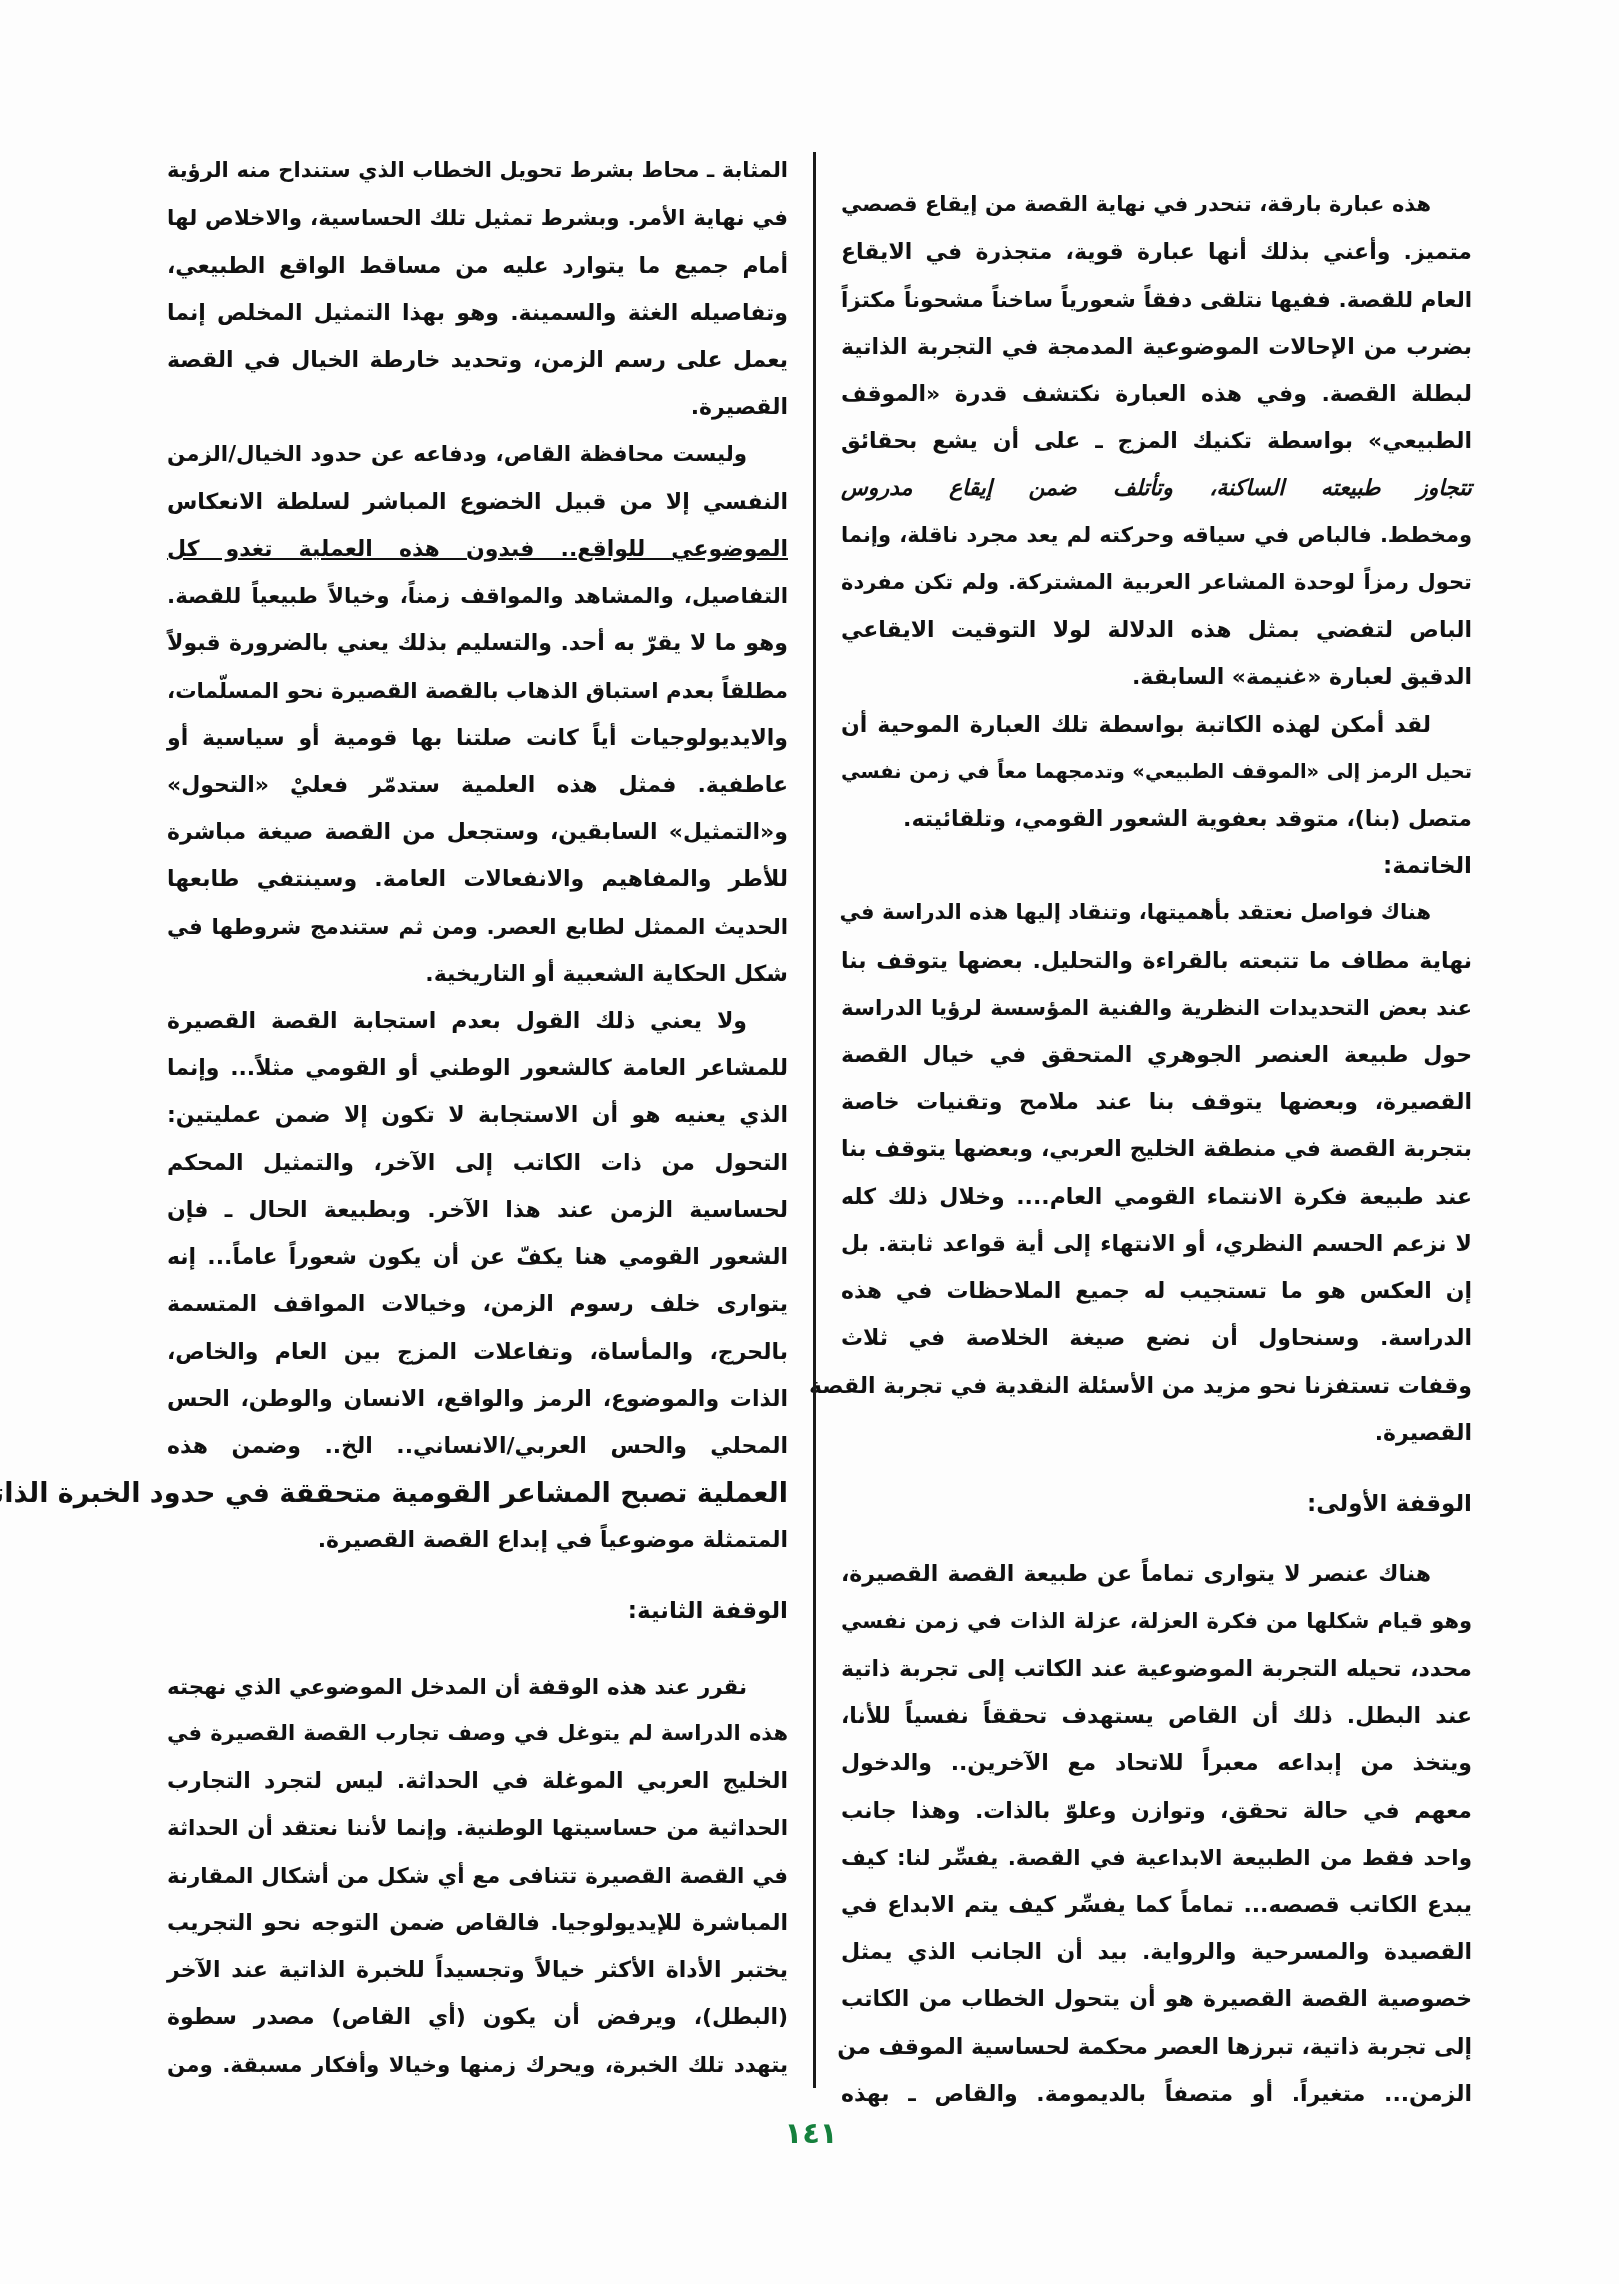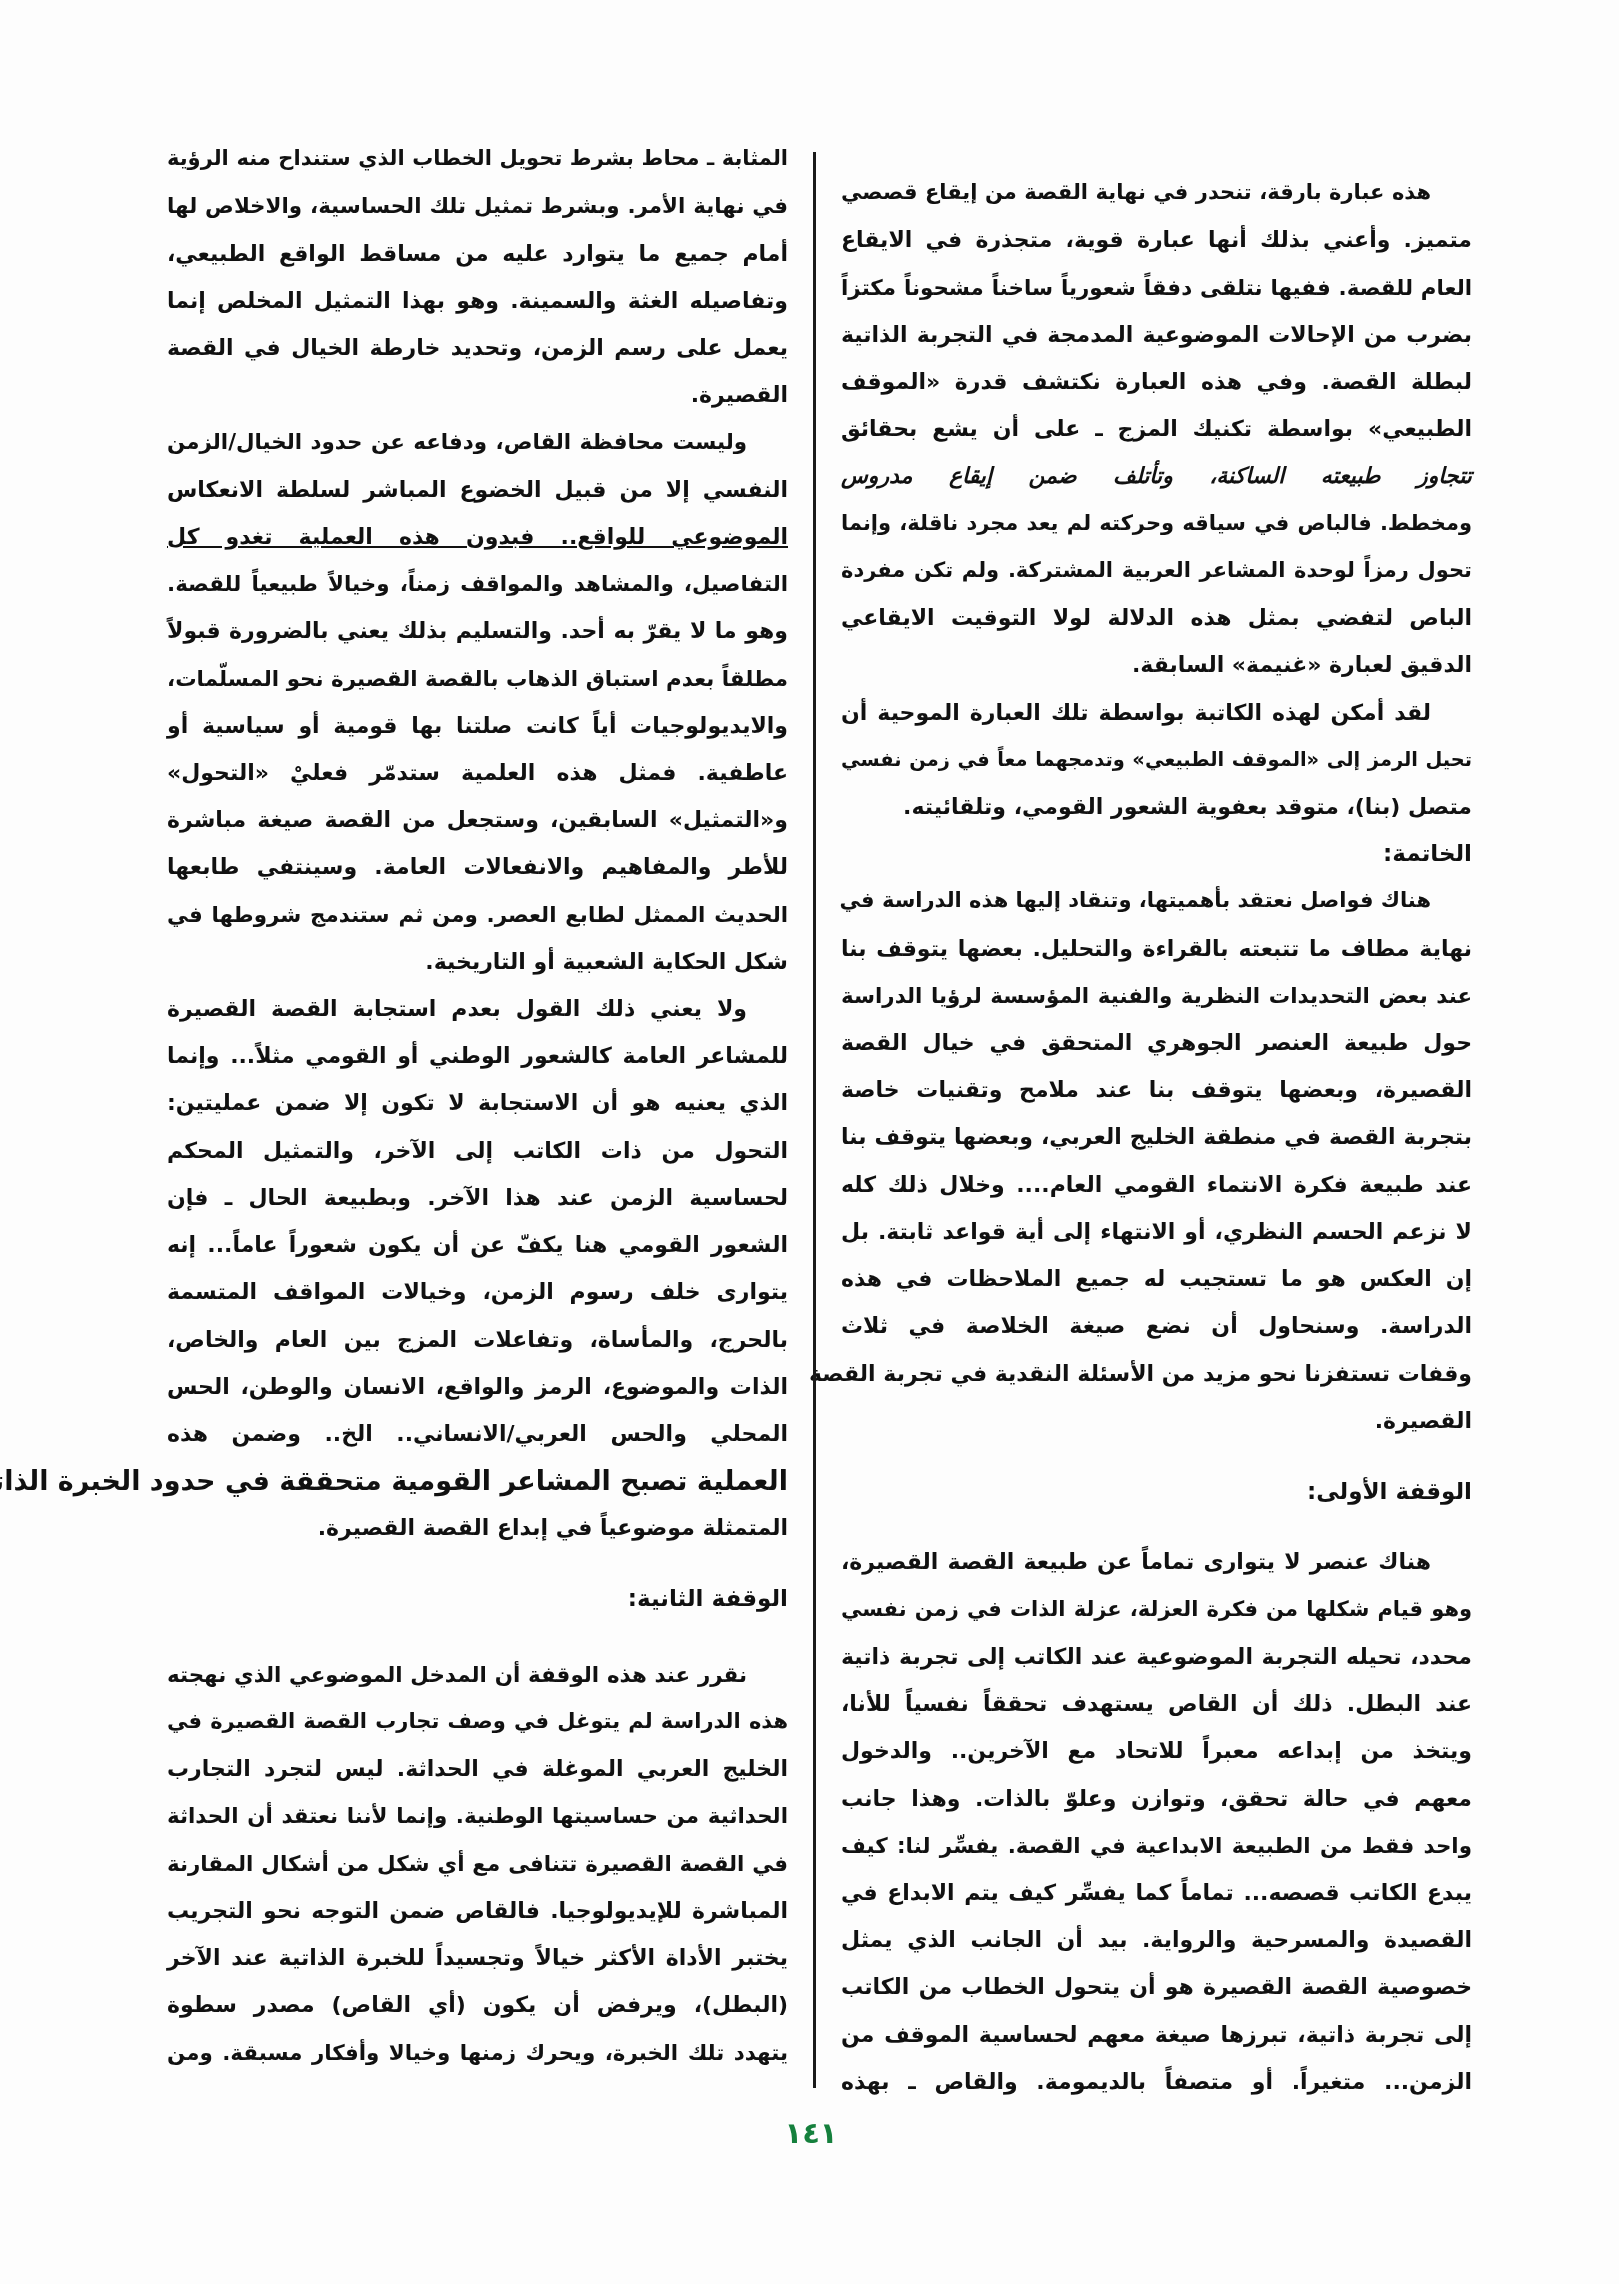--- a/index.html
+++ b/index.html
@@ -1,18 +1,18 @@
 <!DOCTYPE html>
 <html style="font-size:10.7px"><head>
 <meta charset="utf-8">
 <style>
   html, body { margin: 0; padding: 0; background: #ffffff; }
   body { width: 1620px; height: 2284px; position: relative; overflow: hidden; }
   .page { position: absolute; left: 0; top: 0; width: 1620px; height: 2284px; background: #fdfdfd; }
-  .col { position: absolute; top: 0; height: 1788px; direction: rtl; }
+  .col { position: absolute; top: 12px; height: 1788px; direction: rtl; }
   .col-right { left: 841px; width: 631px; margin-top: 34px; }
   .col-left { left: 167px; width: 621px; }
   .line {
     position: absolute; left: 0; right: 0;
     height: 47px; line-height: 47px;
     font-family: "DejaVu Sans", sans-serif;
     font-size: 22px; font-weight: bold; color: #111111;
     white-space: nowrap; direction: rtl;
     text-align: justify; text-align-last: justify;
   }
@@ -73,21 +73,21 @@
         <div class="line first" style="top: 1504px;">هناك عنصر لا يتوارى تماماً عن طبيعة القصة القصيرة،</div>
         <div class="line" style="top: 1552px; font-size: 21px;">وهو قيام شكلها من فكرة العزلة، عزلة الذات في زمن نفسي</div>
         <div class="line" style="top: 1599px;">محدد، تحيله التجربة الموضوعية عند الكاتب إلى تجربة ذاتية</div>
         <div class="line" style="top: 1646px;">عند البطل. ذلك أن القاص يستهدف تحققاً نفسياً للأنا،</div>
         <div class="line" style="top: 1693px;">ويتخذ من إبداعه معبراً للاتحاد مع الآخرين.. والدخول</div>
         <div class="line" style="top: 1741px;">معهم في حالة تحقق، وتوازن وعلوّ بالذات. وهذا جانب</div>
         <div class="line" style="top: 1788px; font-size: 21.4px;">واحد فقط من الطبيعة الابداعية في القصة. يفسِّر لنا: كيف</div>
         <div class="line" style="top: 1835px;">يبدع الكاتب قصصه... تماماً كما يفسِّر كيف يتم الابداع في</div>
         <div class="line" style="top: 1882px;">القصيدة والمسرحية والرواية. بيد أن الجانب الذي يمثل</div>
         <div class="line" style="top: 1929px;">خصوصية القصة القصيرة هو أن يتحول الخطاب من الكاتب</div>
-        <div class="line" style="top: 1977px;">إلى تجربة ذاتية، تبرزها صيغة معهم لحساسية الموقف من</div>
+        <div class="line" style="top: 1977px;">إلى تجربة ذاتية، تبرزها العصر محكمة لحساسية الموقف من</div>
         <div class="line" style="top: 2024px;">الزمن... متغيراً. أو متصفاً بالديمومة. والقاص ـ بهذه</div>
       </div>
     </div>
   <div class="divider"></div>
   <div class="col col-left" id="col-left">
       <div>
         <div class="line" style="top: 135px; font-size: 21px;">المثابة ـ محاط بشرط تحويل الخطاب الذي ستنداح منه الرؤية</div>
         <div class="line" style="top: 182px; font-size: 21.4px;">في نهاية الأمر. وبشرط تمثيل تلك الحساسية، والاخلاص لها</div>
         <div class="line" style="top: 230px;">أمام جميع ما يتوارد عليه من مساقط الواقع الطبيعي،</div>
         <div class="line" style="top: 277px;">وتفاصيله الغثة والسمينة. وهو بهذا التمثيل المخلص إنما</div>

